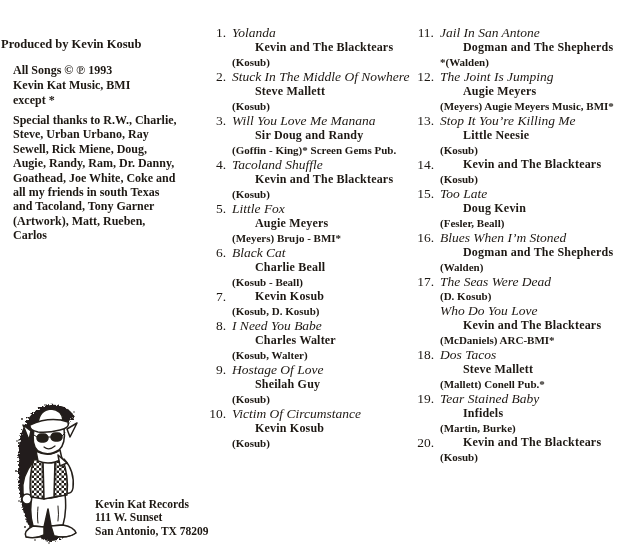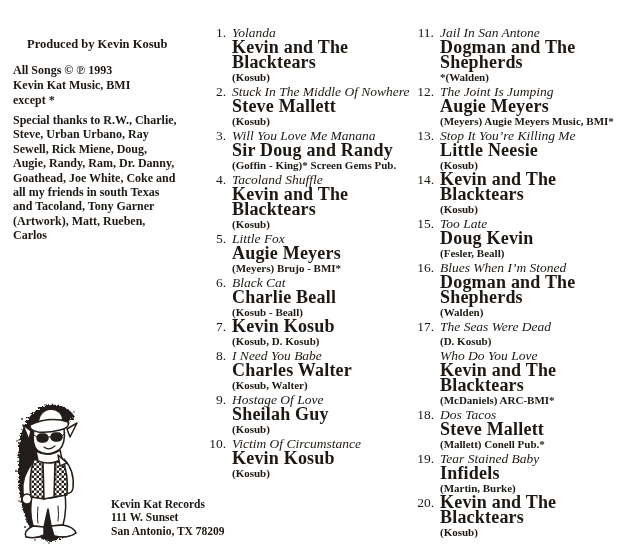--- a/index.html
+++ b/index.html
@@ -9,55 +9,55 @@
     height: 549px;
     background: #ffffff;
     color: #1d1813;
     font-family: "Liberation Serif", "DejaVu Serif", serif;
     overflow: hidden;
   }
   .pre { white-space: pre-line; }
 
   
   .produced {
-    position: absolute; left: 27px; top: 24px;
+    position: absolute; left: 1px; top: 24px;
     font-size: 12.5px; font-weight: 700; line-height: 15px;
   }
   .rights {
     position: absolute; left: 13px; top: 51px;
     font-size: 12px; font-weight: 700; line-height: 15px;
   }
   .thanks {
     position: absolute; left: 13px; top: 101px; width: 182px;
     font-size: 12px; font-weight: 700; line-height: 14.4px;
   }
   .mascot {
     position: absolute; left: 14px; top: 403px;
   }
   .address {
     position: absolute; left: 95px; top: 486px;
-    font-size: 11.5px; font-weight: 700; line-height: 13.5px; margin-left: 16px;
+    font-size: 11.5px; font-weight: 700; line-height: 13.5px;
   }
 
   
   .track-col {
     position: absolute; top: 25px; width: 216px;
     list-style: none; margin: 0; padding: 0;
   }
   #track-col-1 { left: 196px; }
   #track-col-2 { left: 404px; }
 
   .track { display: flex; align-items: flex-start; }
   .num {
     flex: 0 0 30px; width: 30px; text-align: right; padding-right: 6px;
     font-size: 13.5px; line-height: 15px; font-weight: 400;
   }
   .t-body { flex: 1 1 auto; min-width: 0; }
   .title  { font-size: 13.5px; font-style: italic; line-height: 15px; }
-  .artist { font-size: 18px;   font-weight: 700;  line-height: 15px; letter-spacing: 0.2px; }
+  .artist { font-size: 12px;   font-weight: 700;  line-height: 15px; letter-spacing: 0.2px; margin-left: 23px; }
   .credit { font-size: 11px;   font-weight: 700;  line-height: 14px; }
 </style>
 </head>
 <body>
 
 <div class="page">
 
   <p class="produced">Produced by Kevin Kosub</p>
   <p class="rights pre">All Songs © ℗ 1993
 Kevin Kat Music, BMI

